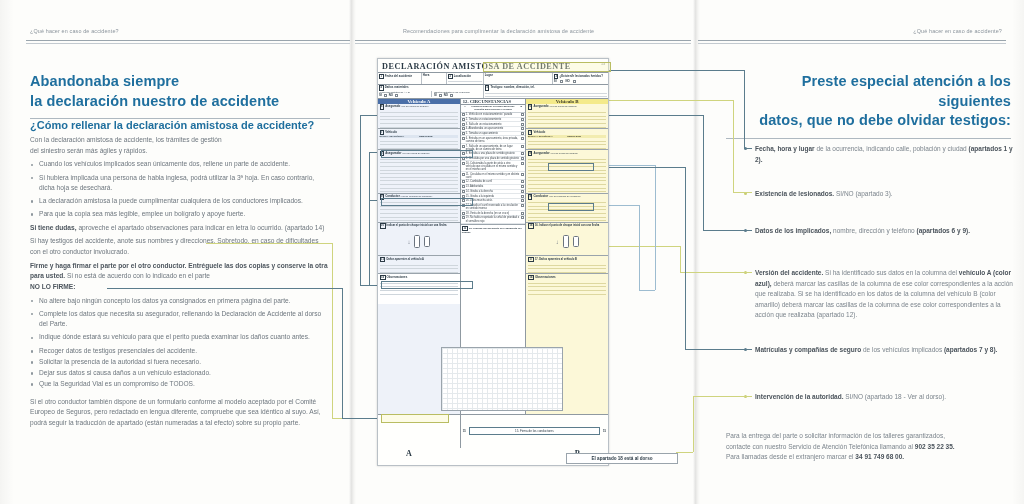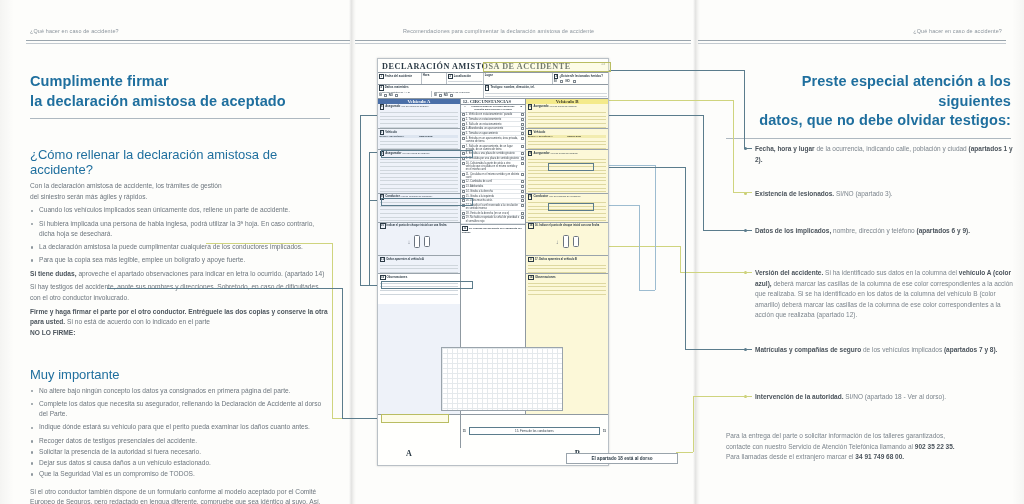--- a/index.html
+++ b/index.html
@@ -30,21 +30,21 @@
   .col{position:absolute;}
   .col-left{left:30px;top:72px;width:300px;}
   .col-right{left:726px;top:72px;width:285px;}
 
   h1.maintitle{
     font-size:14.5px;line-height:1.35;font-weight:bold;color:#1f6f9e;letter-spacing:.1px;
   }
   h1.maintitle.right{ text-align:right; }
   .title-underline{margin-top:7px;border-top:1px solid #aeb8c0;width:100%;}
 
-  h2.sub{font-size:13px;font-weight:normal;color:#1f6f9e;margin-top:28px;margin-bottom:4px;}
+  h2.sub{font-size:11px;font-weight:bold;color:#1f6f9e;margin-top:0;margin-bottom:4px;}
   p.body{font-size:6.6px;line-height:1.62;color:#6d767e;margin-bottom:3px;}
   p.body b{color:#4d565e;}
   ul.bul{list-style:none;margin:3px 0 3px 0;}
   ul.bul li{font-size:6.6px;line-height:1.6;color:#6d767e;padding-left:9px;position:relative;margin-bottom:2.5px;}
   ul.bul li:before{content:"";position:absolute;left:1px;top:4.2px;width:2.4px;height:2.4px;border-radius:50%;background:#8d969d;}
   ul.bul.tight li{margin-bottom:0.5px;}
 
   
   .callout{position:absolute;width:262px;font-size:6.5px;line-height:1.62;color:#7b848c;}
   .callout b{color:#4a535b;font-weight:bold;}
@@ -131,22 +131,22 @@
 
 <div class="rule" style="left:26px;top:40px;width:324px;"></div>
 <div class="rule thin" style="left:26px;top:43px;width:324px;"></div>
 <div class="rule" style="left:355px;top:40px;width:336px;"></div>
 <div class="rule thin" style="left:355px;top:43px;width:336px;"></div>
 <div class="rule" style="left:698px;top:40px;width:308px;"></div>
 <div class="rule thin" style="left:698px;top:43px;width:308px;"></div>
 
 <div class="col col-left">
   <h1 class="maintitle">
-    <span>Cumplimente firmar</span><br>
-    <span>la declaración amistosa de aceptado</span>
+    <span>Abandonaba siempre</span><br>
+    <span>la declaración nuestro de accidente</span>
   </h1>
   <div class="title-underline"></div>
 
   <h2 class="sub">¿Cómo rellenar la declaración amistosa de accidente?</h2>
   <p class="body">
     <span>Con la declaración amistosa de accidente, los trámites de gestión</span><br>
     <span>del siniestro serán más ágiles y rápidos.</span>
   </p>
 
   <ul class="bul">
@@ -158,21 +158,20 @@
 
   <p class="body">
     <b>Si tiene dudas,</b><span> aproveche el apartado observaciones para indicar en letra lo ocurrido. (apartado 14)</span>
   </p>
   <p class="body">Si hay testigos del accidente, anote sus nombres y direcciones. Sobretodo, en caso de dificultades con el otro conductor involucrado.</p>
   <p class="body">
     <b>Firme y haga firmar el parte por el otro conductor. Entréguele las dos copias y conserve la otra para usted.</b><span> Si no está de acuerdo con lo indicado en el parte</span><br>
     <b>NO LO FIRME:</b>
   </p>
 
-  <h2 class="sub">Muy importante</h2>
   <ul class="bul">
     <li>No altere bajo ningún concepto los datos ya consignados en primera página del parte.</li>
     <li>Complete los datos que necesita su asegurador, rellenando la Declaración de Accidente al dorso del Parte.</li>
     <li>Indique dónde estará su vehículo para que el perito pueda examinar los daños cuanto antes.</li>
   </ul>
 
   <ul class="bul tight">
     <li>Recoger datos de testigos presenciales del accidente.</li>
     <li>Solicitar la presencia de la autoridad si fuera necesario.</li>
     <li>Dejar sus datos si causa daños a un vehículo estacionado.</li>

